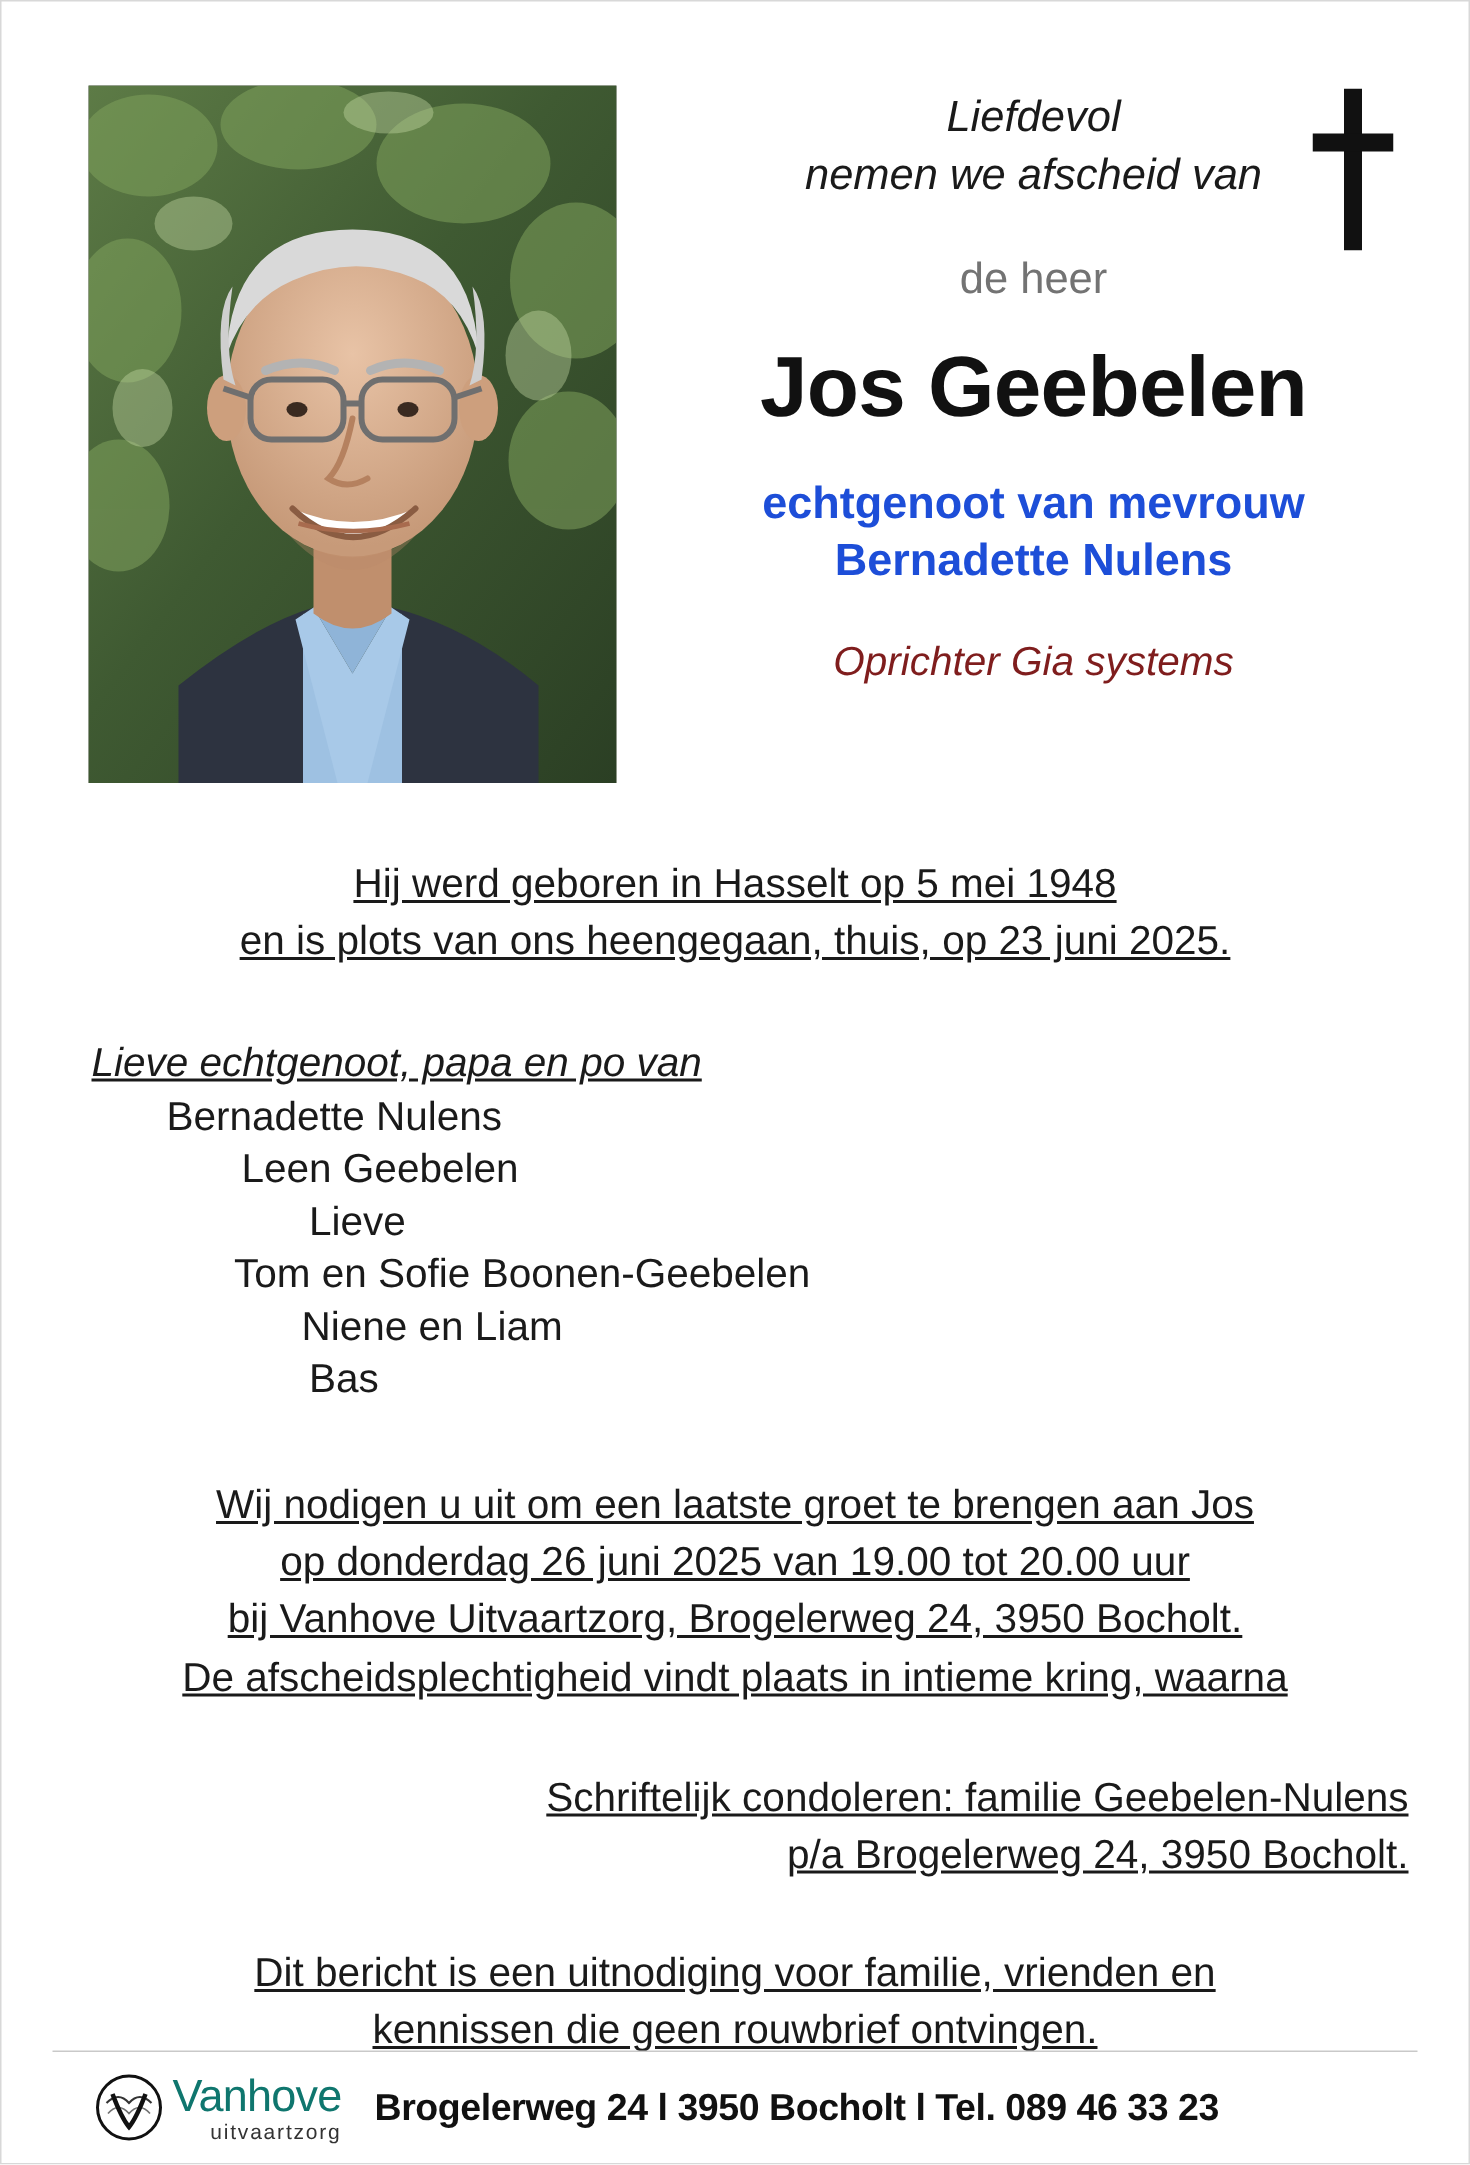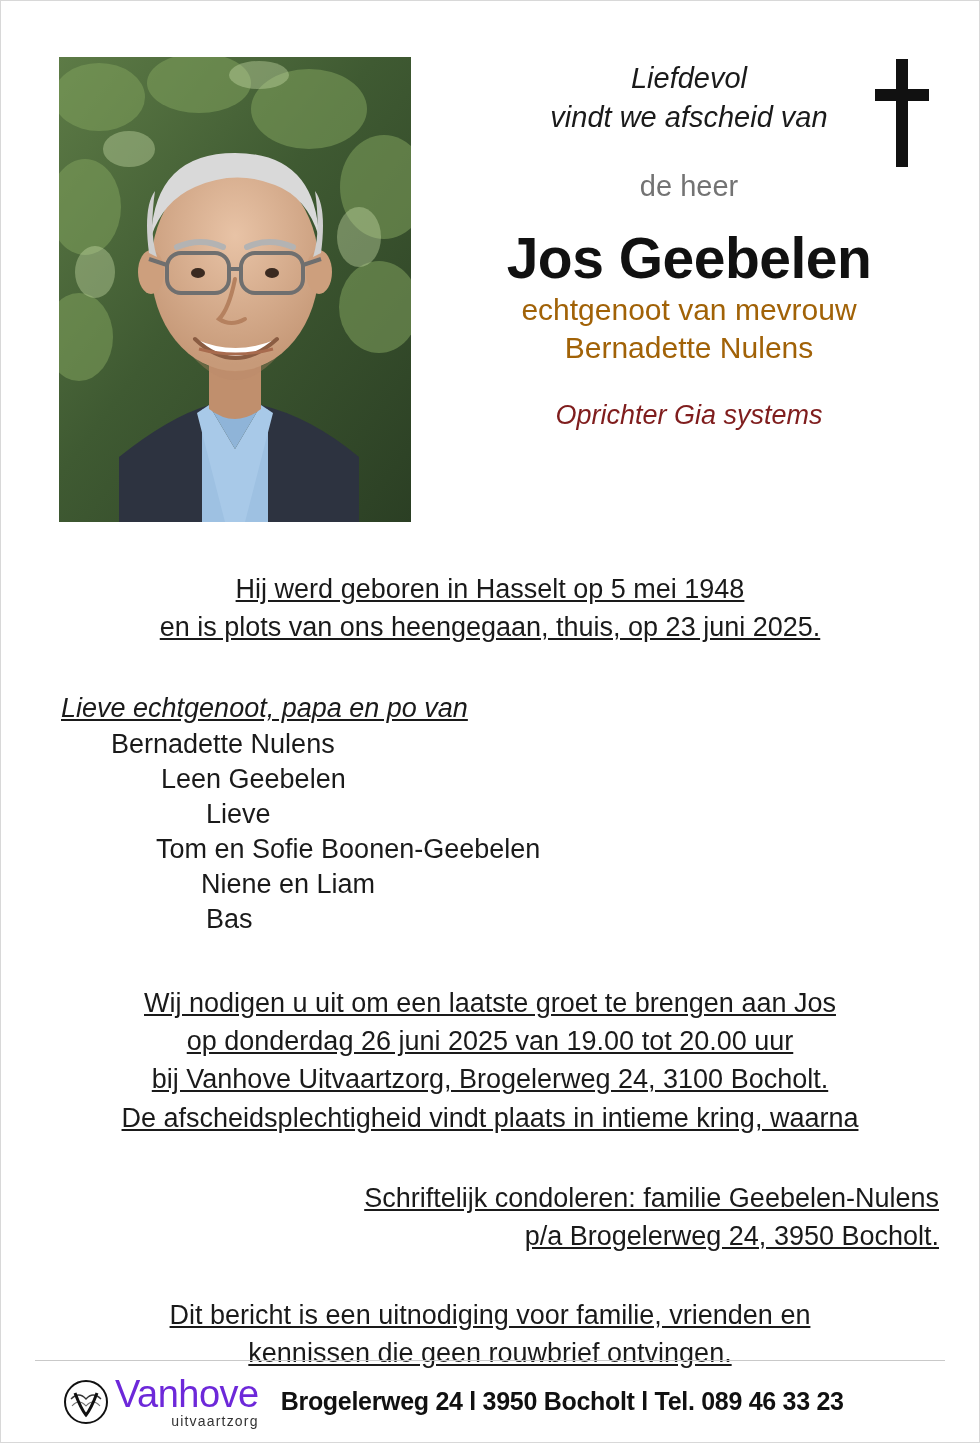--- a/index.html
+++ b/index.html
@@ -69,23 +69,24 @@
   }
   .naam {
     font-size: 57px;
     font-weight: bold;
     letter-spacing: -0.5px;
     margin-top: 22px;
     color: #111;
   }
   .echtgenoot {
     font-size: 30px;
-    font-weight: normal;
+    font-weight: bold;
     line-height: 1.25;
-    color: #a16207;
+    margin-top: 26px;
+    color: #1d4ed8;
   }
   .functie {
     font-size: 27px;
     font-style: italic;
     margin-top: 34px;
     color: #7f1d1d;
   }
 
   
   .body-text {
@@ -157,22 +158,22 @@
   .logo-mark {
     width: 46px;
     height: 46px;
     flex: 0 0 46px;
   }
   .logo-words {
     margin-left: 6px;
     line-height: 1;
   }
   .logo-name {
-    font-size: 38px;
-    color: #6d28d9;
+    font-size: 30px;
+    color: #0f766e;
     letter-spacing: -0.5px;
   }
   .logo-sub {
     font-size: 14px;
     color: #333;
     letter-spacing: 1.2px;
     text-align: right;
     margin-top: 1px;
   }
   .footer-address {
@@ -266,21 +267,21 @@
 
     <div class="header-text">
       <div class="cross">
         <svg viewBox="0 0 54 108" width="54" height="108" xmlns="http://www.w3.org/2000/svg">
           <rect x="21" y="0" width="12" height="108" fill="#111"></rect>
           <rect x="0" y="30" width="54" height="12" fill="#111"></rect>
         </svg>
       </div>
       <div class="liefdevol">
         <div>Liefdevol</div>
-        <div>vindt we afscheid van</div>
+        <div>nemen we afscheid van</div>
       </div>
       <div class="deheer">de heer</div>
       <div class="naam">Jos Geebelen</div>
       <div class="echtgenoot">
         <div>echtgenoot van mevrouw</div>
         <div>Bernadette Nulens</div>
       </div>
       <div class="functie">Oprichter Gia systems</div>
     </div>
   </div>
@@ -300,21 +301,21 @@
         <li><span style="display:inline-block;padding-left:145px">Lieve</span></li>
         <li><span style="display:inline-block;padding-left:95px">Tom en Sofie Boonen-Geebelen</span></li>
         <li><span style="display:inline-block;padding-left:140px">Niene en Liam</span></li>
         <li><span style="display:inline-block;padding-left:145px">Bas</span></li>
       </ul>
     </div>
 
     <div class="invite">
       <div>Wij nodigen u uit om een laatste groet te brengen aan Jos</div>
       <div>op donderdag 26 juni 2025 van 19.00 tot 20.00 uur</div>
-      <div>bij Vanhove Uitvaartzorg, Brogelerweg 24, 3100 Bocholt.</div>
+      <div>bij Vanhove Uitvaartzorg, Brogelerweg 24, 3950 Bocholt.</div>
       <div>De afscheidsplechtigheid vindt plaats in intieme kring, waarna</div>
     </div>
 
     <div class="condo">
       <div>Schriftelijk condoleren: familie Geebelen-Nulens</div>
       <div class="line2">p/a Brogelerweg 24, 3950 Bocholt.</div>
     </div>
 
     <div class="notice">
       <div>Dit bericht is een uitnodiging voor familie, vrienden en</div>

